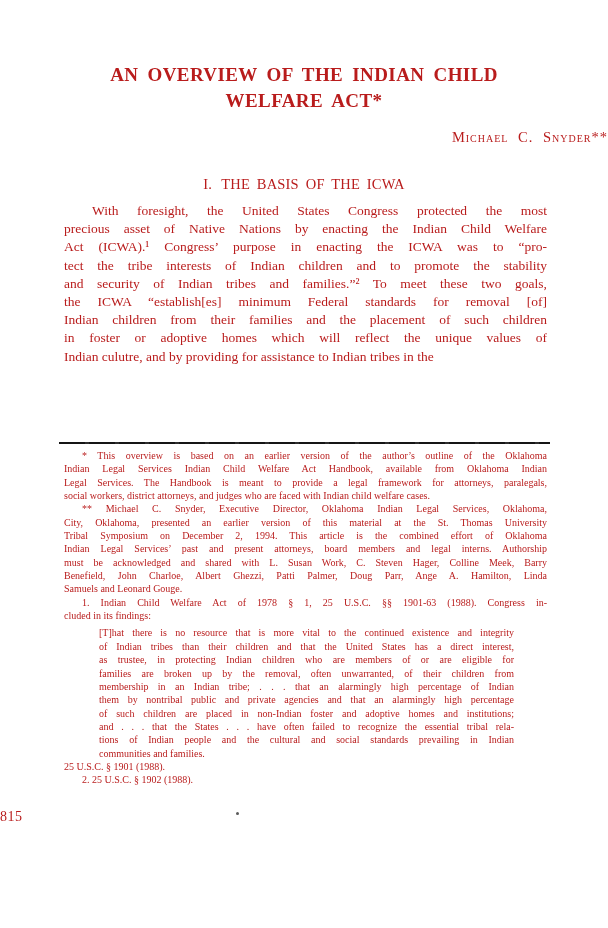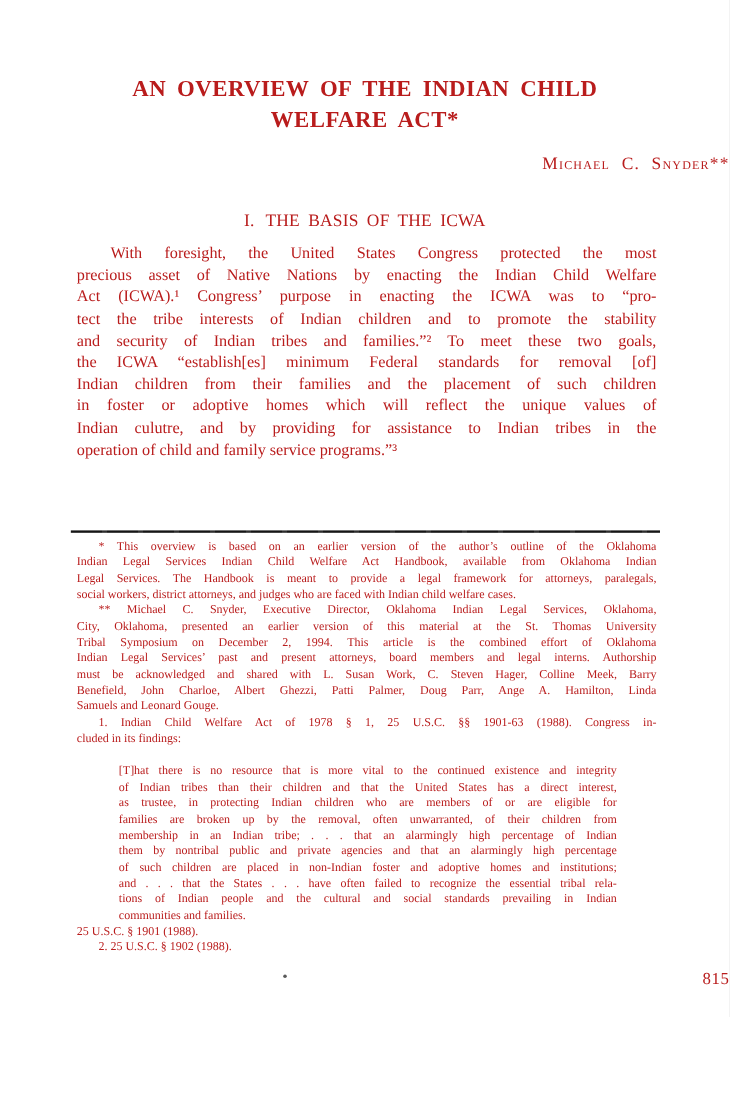--- a/index.html
+++ b/index.html
@@ -42,27 +42,27 @@
   .indent-lg .ln:first-child { text-indent: 28px; }
   .indent-sm .ln:first-child { text-indent: 18px; }
   .rule {
     position: absolute; top: 442px; left: 59px; width: 491px; height: 2px;
     background: repeating-linear-gradient(90deg, #151515 0 26px, #2e2e2e 26px 30px);
   }
   .footnotes {
     position: absolute; top: 449px; left: 64px; width: 483px;
     font-size: 10px; line-height: 13.35px;
   }
-  .fn-quote { margin: 14px 33px 0 35px; }
+  .fn-quote { margin: 4px 33px 0 35px; }
   .fn-single { text-indent: 18px; }
   .fn-cite { text-indent: 0; }
   .italic { font-style: italic; }
   .pageno {
     position: absolute; top: 809px; left: 0; width: 100%;
-    text-align: right;
+    text-align: left;
     font-size: 14px; letter-spacing: 0.5px;
   }
   .speck {
     position: absolute; left: 236px; top: 812px; width: 3px; height: 3px;
     background: #5a5a5a; border-radius: 50%;
   }
 </style>
 </head>
 <body>
 
@@ -82,21 +82,20 @@
   <div class="body-para justify-lines indent-lg">
       <div class="ln">With foresight, the United States Congress protected the most</div>
       <div class="ln">precious asset of Native Nations by enacting the Indian Child Welfare</div>
       <div class="ln">Act (ICWA).¹ Congress’ purpose in enacting the ICWA was to “pro-</div>
       <div class="ln">tect the tribe interests of Indian children and to promote the stability</div>
       <div class="ln">and security of Indian tribes and families.”² To meet these two goals,</div>
       <div class="ln">the ICWA “establish[es] minimum Federal standards for removal [of]</div>
       <div class="ln">Indian children from their families and the placement of such children</div>
       <div class="ln">in foster or adoptive homes which will reflect the unique values of</div>
       <div class="ln">Indian culutre, and by providing for assistance to Indian tribes in the</div>
-      <div class="ln">operation of child and family service programs.”³</div>
     </div>
 
   <div class="rule"></div>
 
   <div class="footnotes">
     <div class="justify-lines indent-sm">
         <div class="ln">* This overview is based on an earlier version of the author’s outline of the Oklahoma</div>
         <div class="ln">Indian Legal Services Indian Child Welfare Act Handbook, available from Oklahoma Indian</div>
         <div class="ln">Legal Services. The Handbook is meant to provide a legal framework for attorneys, paralegals,</div>
         <div class="ln">social workers, district attorneys, and judges who are faced with Indian child welfare cases.</div>

